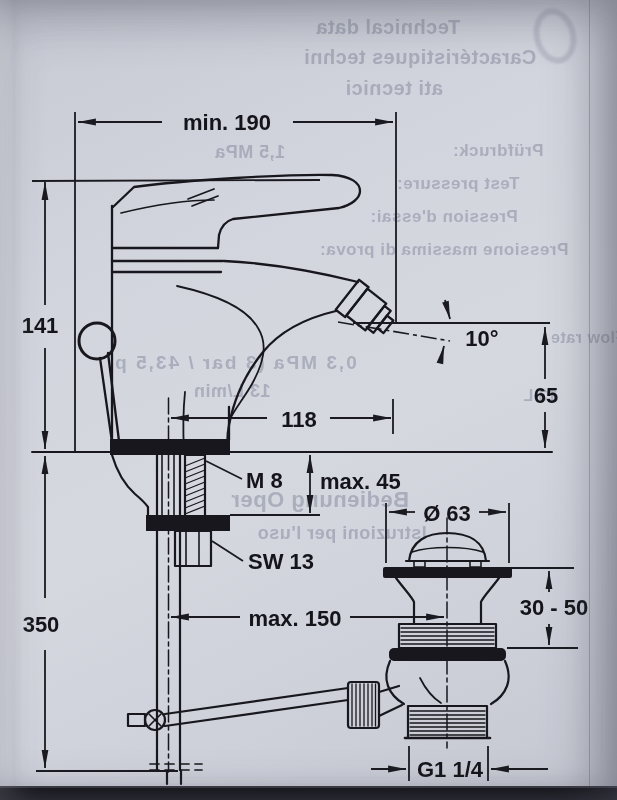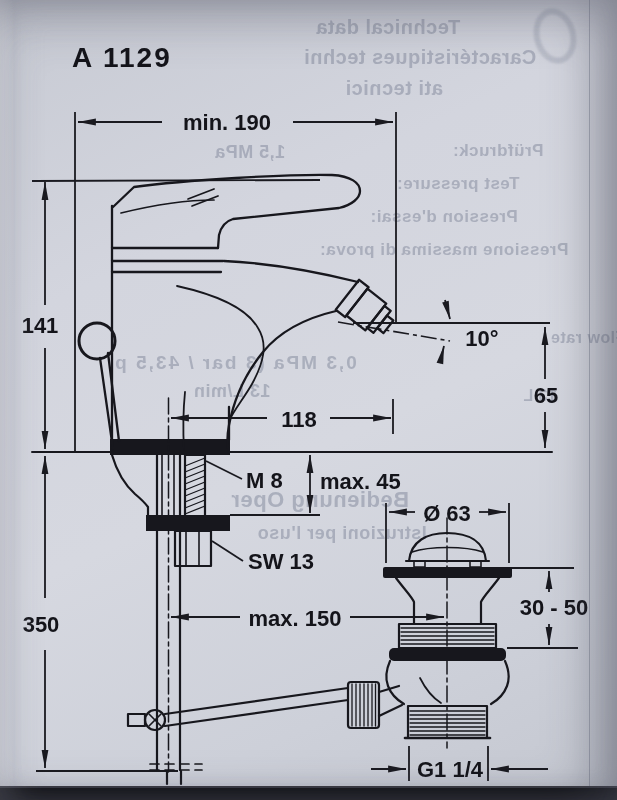--- a/index.html
+++ b/index.html
@@ -58,21 +58,20 @@
   <span class="ghost" style="left:444px;top:217px;font-size:17px;">Pression d'essai:</span>
   <span class="ghost" style="left:444px;top:250px;font-size:17px;">Pressione massima di prova:</span>
   <span class="ghost" style="left:588px;top:338px;font-size:16px;">Flow rate</span>
   <span class="ghost" style="left:235px;top:363px;font-size:19px;letter-spacing:2px;">0,3 MPa (3 bar / 43,5 p</span>
   <span class="ghost" style="left:232px;top:391px;font-size:18px;">13 L/min</span>
   <span class="ghost" style="left:540px;top:396px;font-size:16px;">13 L</span>
   <span class="ghost" style="left:320px;top:500px;font-size:22px;">Bedienung    Oper</span>
   <span class="ghost" style="left:342px;top:533px;font-size:18px;">Istruzioni per l'uso</span>
   <div id="ghost-logo"></div>
 
-  <div id="model-number">A 1129</div>
 
   <svg id="drawing" width="617" height="800" viewBox="0 0 617 800">
     <defs>
       <marker id="ar" viewBox="0 0 20 10" refX="19.4" refY="5" markerWidth="20" markerHeight="10" markerUnits="userSpaceOnUse" orient="auto-start-reverse">
         <path d="M19.6,5 L1.5,1.6 L1.5,8.4 Z" fill="#1a1a20" stroke="none"></path>
       </marker>
     </defs>
 
     <g stroke="#1a1a20" stroke-width="1.8" fill="none">
 

